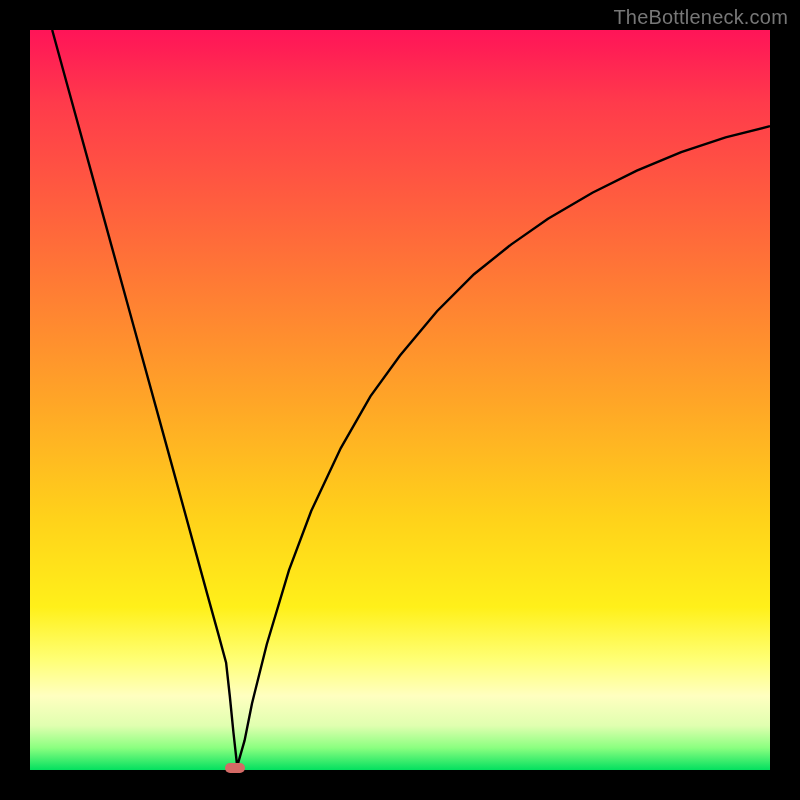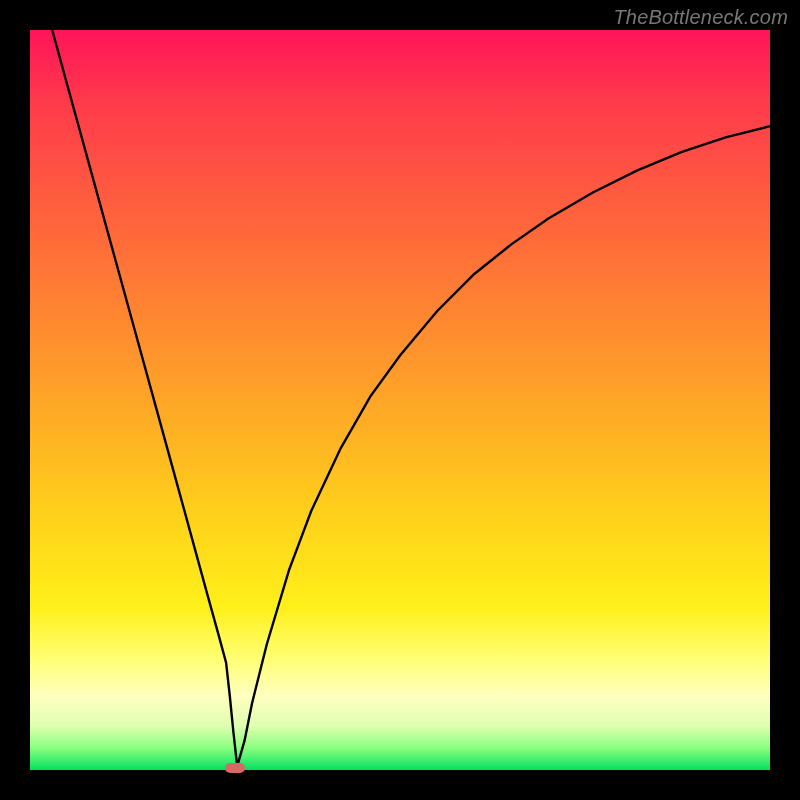--- a/index.html
+++ b/index.html
@@ -11,21 +11,20 @@
     overflow: hidden;
     font-family: Arial, Helvetica, sans-serif;
   }
   .frame {
     position: absolute;
     left: 0;
     top: 0;
     width: 800px;
     height: 800px;
     background: #000;
-    font-style: italic;
   }
   .plot {
     position: absolute;
     left: 30px;
     top: 30px;
     width: 740px;
     height: 740px;
     
     background: linear-gradient(
       to bottom,

